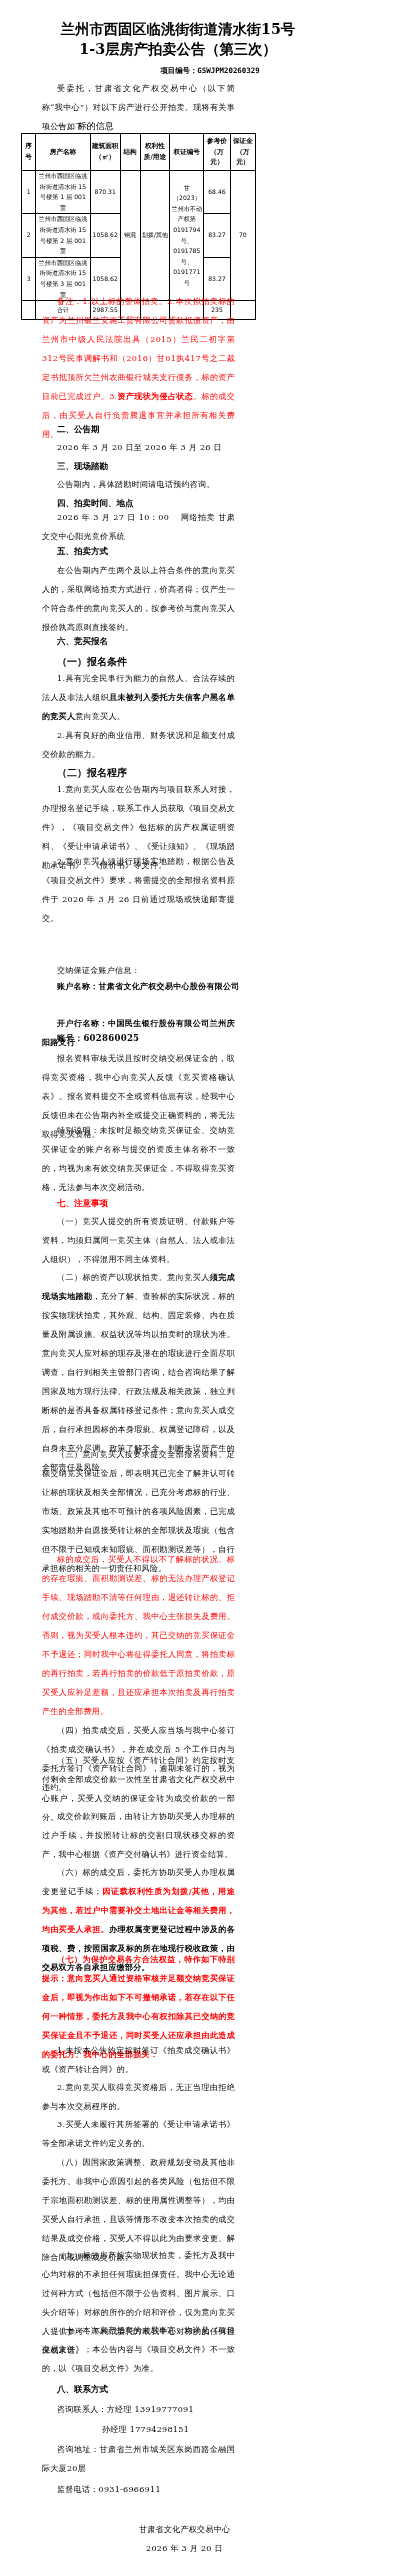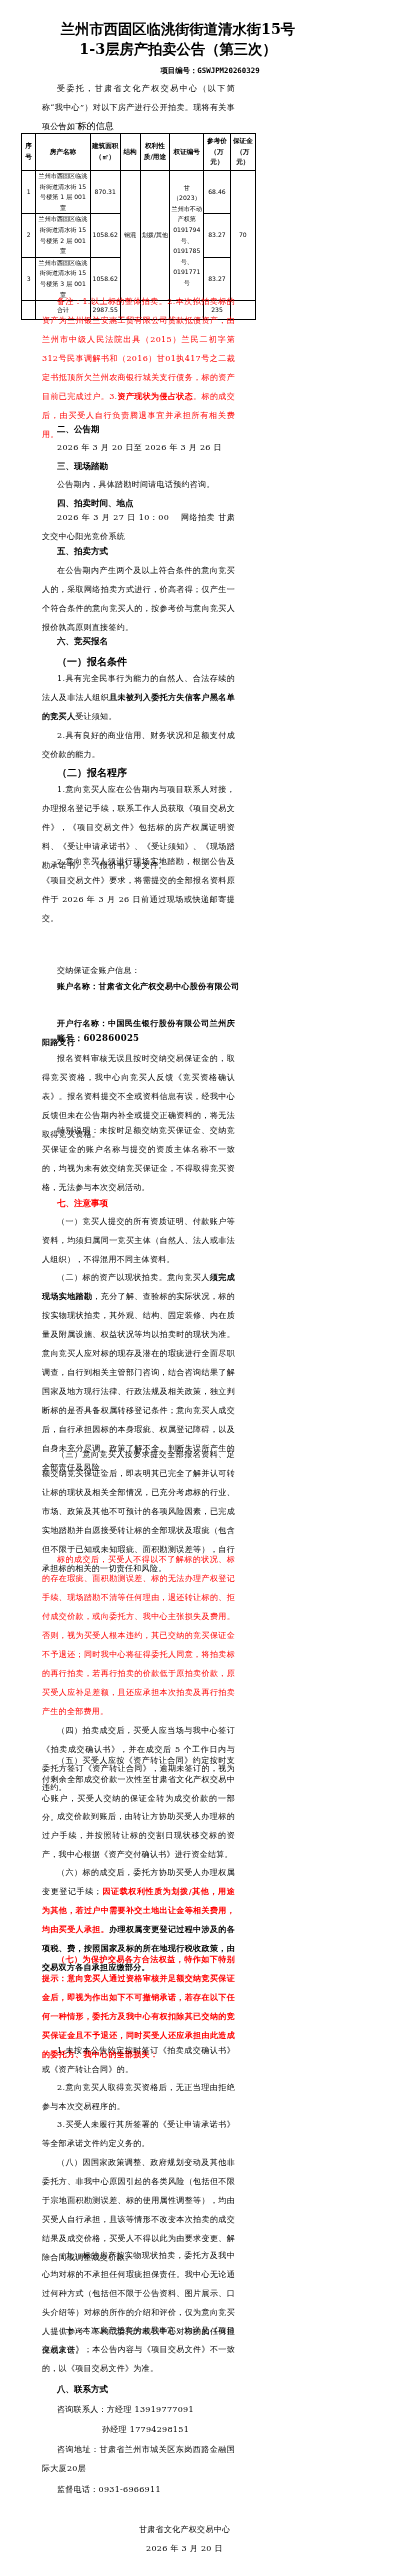--- a/index.html
+++ b/index.html
@@ -106,21 +106,21 @@
   <div class="line" style="top:479px; left:57px;">公告期内，具体踏勘时间请电话预约咨询。</div>
 
   <div class="heading" style="top:498px;">四、拍卖时间、地点</div>
   <div class="para" style="top:508px;">2026 年 3 月 27 日 10：00　 网络拍卖 甘肃文交中心阳光竞价系统</div>
 
   <div class="heading" style="top:546px;">五、拍卖方式</div>
   <div class="para" style="top:561px;">在公告期内产生两个及以上符合条件的意向竞买人的，采取网络拍卖方式进行，价高者得；仅产生一个符合条件的意向竞买人的，按参考价与意向竞买人报价孰高原则直接签约。</div>
 
   <div class="heading" style="top:636px;">六、竞买报名</div>
   <div class="sub" style="top:655px;">（一）报名条件</div>
-  <div class="para" style="top:669px;"><span>1.具有完全民事行为能力的自然人、合法存续的法人及非法人组织</span><span class="b">且未被列入委托方失信客户黑名单的竞买人</span><span>受让须知。</span></div>
+  <div class="para" style="top:669px;"><span>1.具有完全民事行为能力的自然人、合法存续的法人及非法人组织</span><span class="b">且未被列入委托方失信客户黑名单的竞买人</span><span>意向竞买人。</span></div>
   <div class="para" style="top:726px;">2.具有良好的商业信用、财务状况和足额支付成交价款的能力。</div>
 
   <div class="sub" style="top:766px;">（二）报名程序</div>
   <div class="para" style="top:780px;">1.意向竞买人应在公告期内与项目联系人对接，办理报名登记手续，联系工作人员获取《项目交易文件》，《项目交易文件》包括标的房产权属证明资料、《受让申请承诺书》、《受让须知》、《现场踏勘承诺书》、《报价书》等文件。</div>
   <div class="para" style="top:852px;">2.意向竞买人须进行现场实地踏勘，根据公告及《项目交易文件》要求，将需提交的全部报名资料原件于 2026 年 3 月 26 日前通过现场或快递邮寄提交。</div>
 
   <div class="line" style="top:965px; left:57px;">交纳保证金账户信息：</div>
   <div class="line b" style="top:981px; left:57px;">账户名称：甘肃省文化产权交易中心股份有限公司</div>
   <div class="para b" style="top:1014px;">开户行名称：中国民生银行股份有限公司兰州庆阳路支行</div>
   <div class="line b" style="top:1033px; left:57px; font-size:8.5px;">账号：602860025</div>

